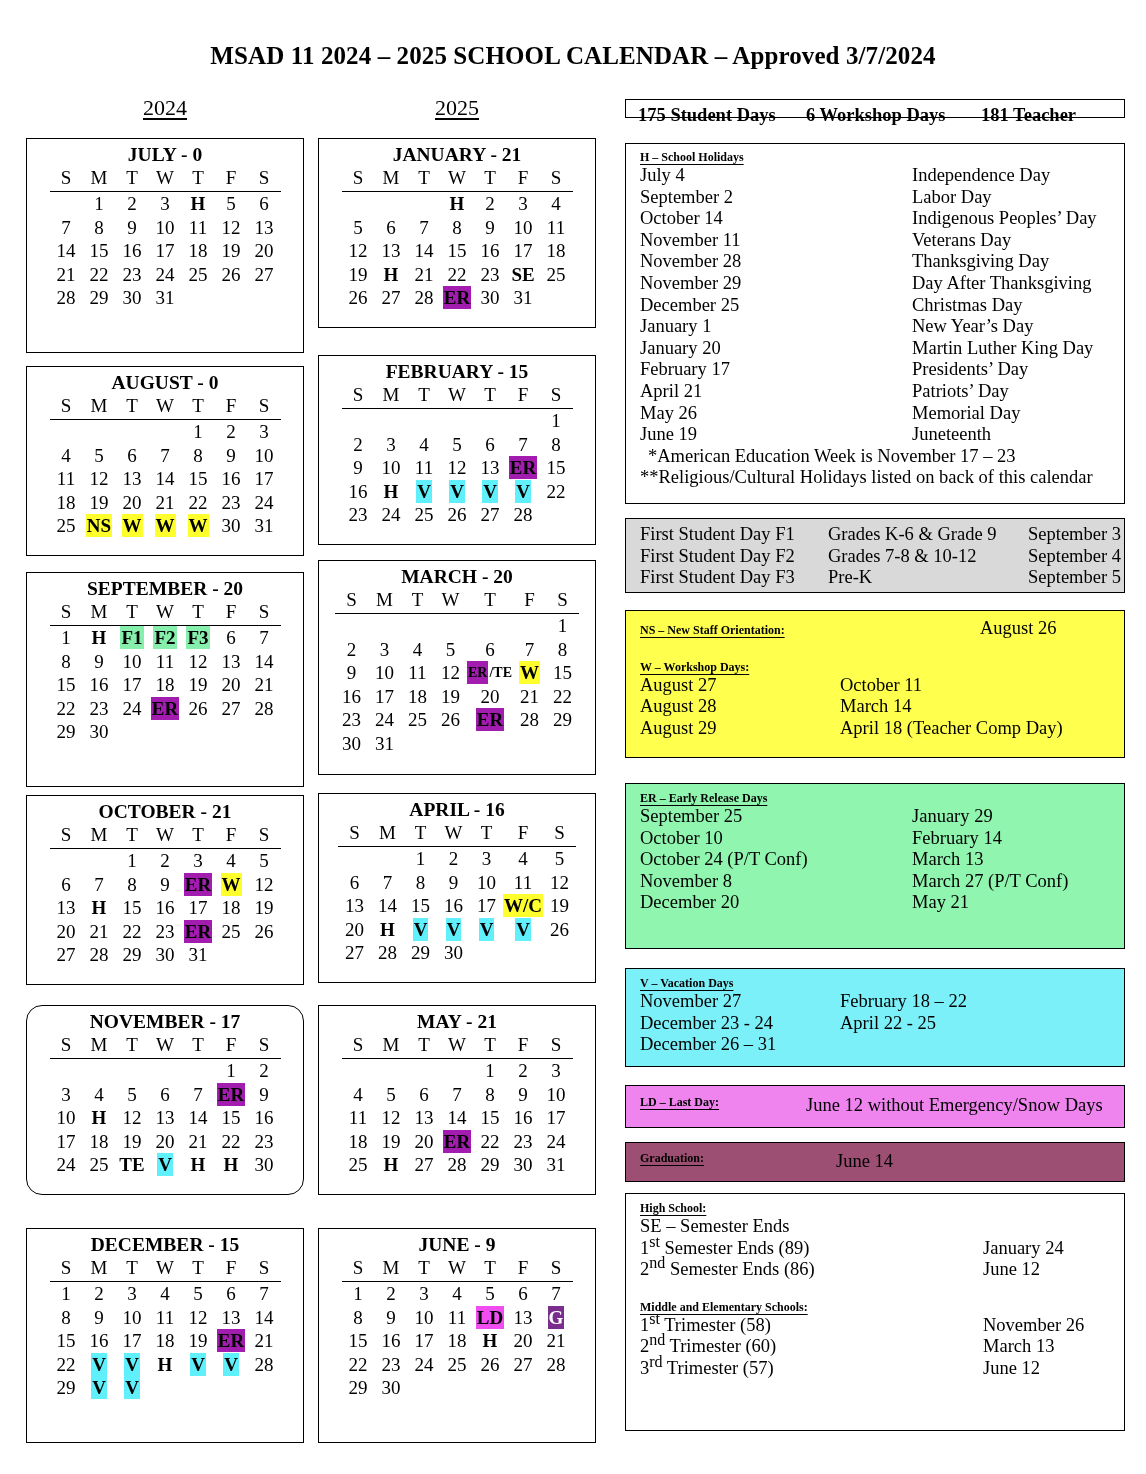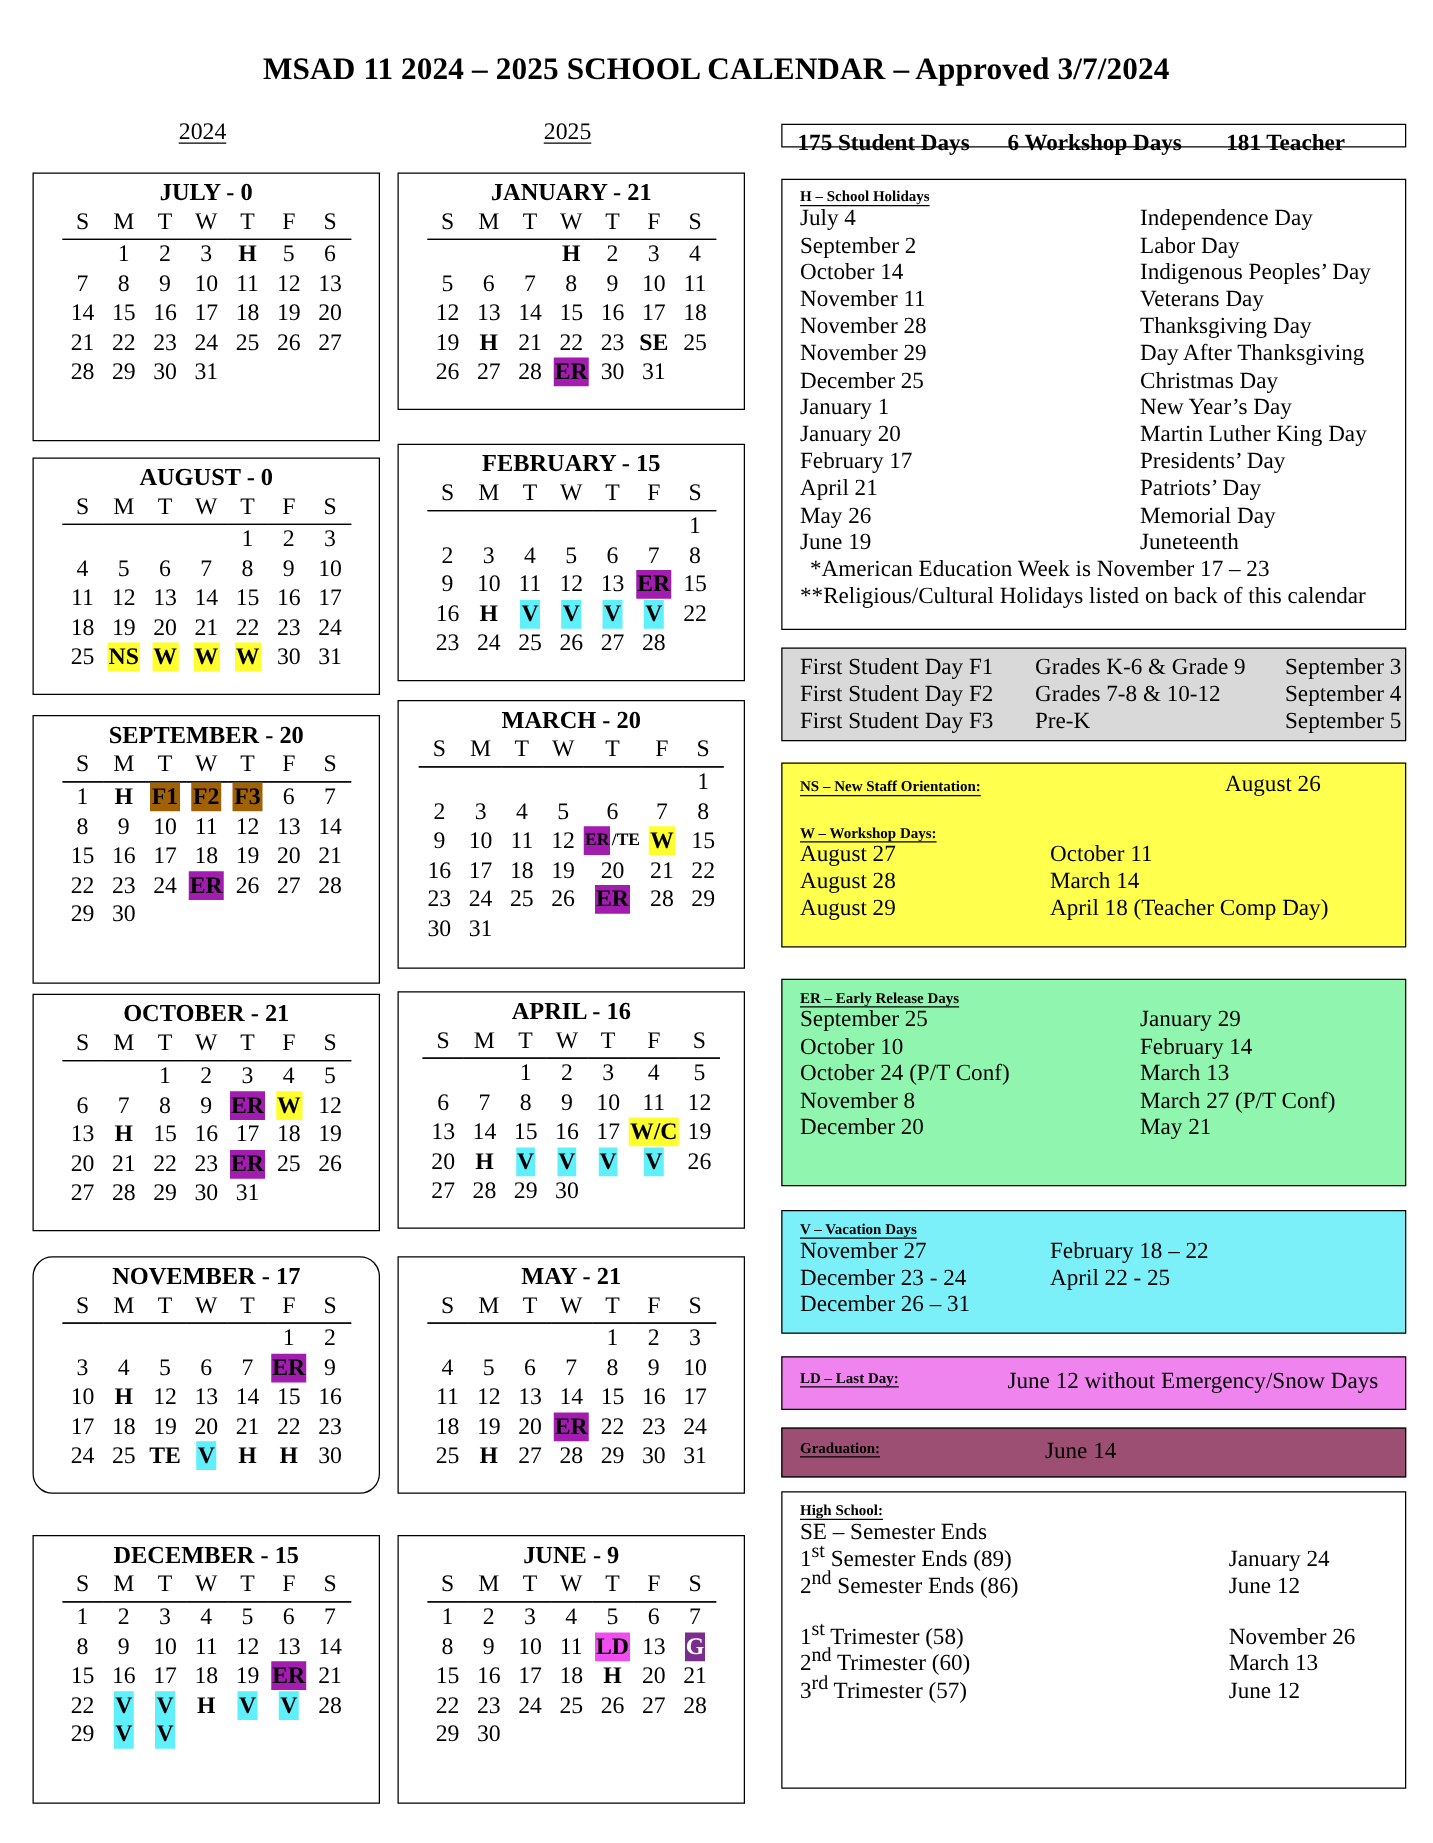--- a/index.html
+++ b/index.html
@@ -14,21 +14,21 @@
   
   .title{
     position:absolute;left:0;top:42px;width:1146px;
     text-align:center;
     font-size:25px;font-weight:bold;
     letter-spacing:.1px;
   }
   
   .year-head{
     position:absolute;
-    font-size:19px;
+    font-size:22px;
     text-decoration:underline;
     text-underline-offset:3px;
   }
   #year-2024{left:143px;top:95px;}
   #year-2025{left:435px;top:95px;}
 
   
   .month{
     position:absolute;
     border:1.6px solid #000;
@@ -66,21 +66,21 @@
     border-bottom:1.4px solid #000;
     padding-bottom:1px;
     height:24px;
   }
   
   .cell{display:inline-block;padding:0 1px;line-height:23px;}
   .b{font-weight:bold;}
   .hl-y  {background:#ffff2e;}   
   .hl-g  {background:#a21caf;}   
   .hl-c  {background:#5ff0fb;}   
-  .hl-gr {background:#a16207;}   
+  .hl-gr {background:#86efac;}   
   .hl-m  {background:#f04df0;}   
   .hl-p  {background:#7b2d8e;color:#ffffff;} 
   .sm{font-size:14px;font-weight:bold;}
 
   
   .rbox{
     position:absolute;
     border:1.8px solid #000;
     box-sizing:border-box;
     background:#fff;
@@ -968,19 +968,20 @@
 
 <div class="rbox" id="box-terms" style="left:625px;top:1193px;width:500px;height:238px;">
   <div class="pad" style="padding:7px 10px 4px 14px;">
     <div class="rhead">High School:</div>
     <div class="rline">SE – Semester Ends</div>
     <div id="hs-rows">
         <div class="rline"><span>1<sup>st</sup> Semester Ends (89)</span><span style="position: absolute; left: 343px; top: 0px;">January 24</span></div>
         <div class="rline"><span>2<sup>nd</sup> Semester Ends (86)</span><span style="position: absolute; left: 343px; top: 0px;">June 12</span></div>
       </div>
     <div style="height:19px;"></div>
+    <div class="rhead">Middle and Elementary Schools:</div>
     <div id="me-rows">
         <div class="rline"><span>1<sup>st</sup> Trimester (58)</span><span style="position: absolute; left: 343px; top: 0px;">November 26</span></div>
         <div class="rline"><span>2<sup>nd</sup> Trimester (60)</span><span style="position: absolute; left: 343px; top: 0px;">March 13</span></div>
         <div class="rline"><span>3<sup>rd</sup> Trimester (57)</span><span style="position: absolute; left: 343px; top: 0px;">June 12</span></div>
       </div>
   </div>
 </div>
 
 </body></html>

